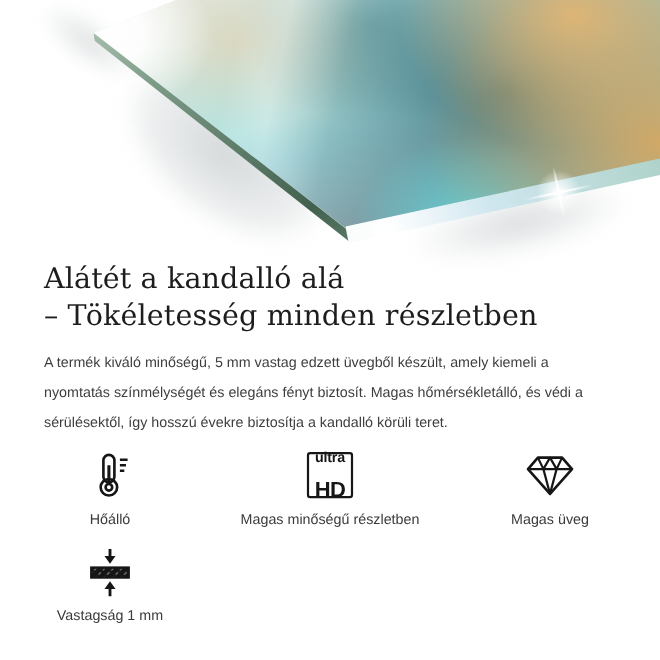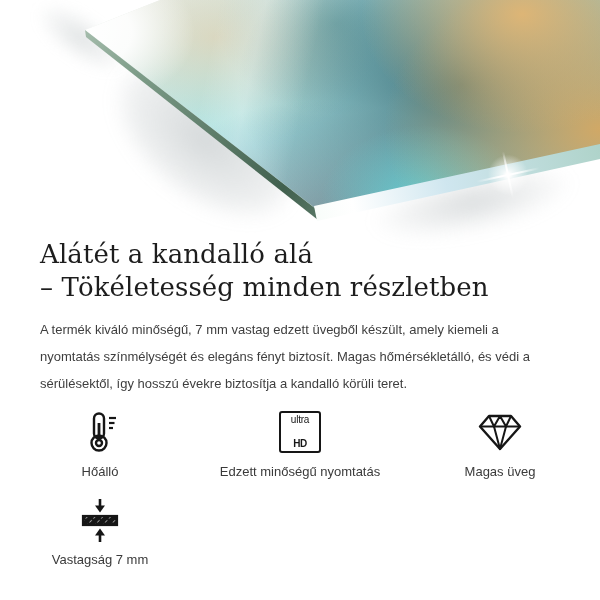--- a/index.html
+++ b/index.html
@@ -68,22 +68,22 @@
   
   .features { margin-top:12px; display:grid; grid-template-columns:repeat(3, 200px); row-gap:18px; }
   .feature { display:flex; flex-direction:column; align-items:center; }
   .icon-box { height:46px; display:flex; align-items:center; justify-content:center; }
   .feature-label { margin-top:9px; font-size:13px; color:#3a3a3a; }
 
   .icon-svg { stroke:#161616; fill:none; stroke-width:2.4; }
 
   .uhd { width:38px; height:38px; border:2.5px solid #161616; border-radius:3px;
     display:flex; flex-direction:column; align-items:center; justify-content:center; line-height:1; color:#161616; }
-  .uhd-top { font-size:10px; font-weight:400; letter-spacing:-0.2px; }
-  .uhd-bottom { font-size:10px; font-weight:700; letter-spacing:-0.5px; margin-top:14px; }
+  .uhd-top { font-size:13px; font-weight:700; letter-spacing:-0.2px; }
+  .uhd-bottom { font-size:20px; font-weight:700; letter-spacing:-0.5px; margin-top:14px; }
 </style>
 </head>
 <body>
 
 <div class="page">
 
   <div class="hero">
     <div class="shadow shadow-a"></div>
     <div class="shadow shadow-b"></div>
     <div class="shadow shadow-c"></div>
@@ -92,21 +92,21 @@
     <div class="glass-edge-bottom"></div>
     <div class="sparkle"></div>
   </div>
 
   <div class="content">
     <h1>
       <span>Alátét a kandalló alá</span>
       <span>– Tökéletesség minden részletben</span>
     </h1>
 
-    <p class="desc">A termék kiváló minőségű, 7 mm vastag edzett üvegből készült, amely kiemeli a nyomtatás színmélységét és elegáns fényt biztosít. Magas hőmérsékletálló, és védi a sérülésektől, így hosszú évekre biztosítja a kandalló körüli teret.</p>
+    <p class="desc">A termék kiváló minőségű, 5 mm vastag edzett üvegből készült, amely kiemeli a nyomtatás színmélységét és elegáns fényt biztosít. Magas hőmérsékletálló, és védi a sérülésektől, így hosszú évekre biztosítja a kandalló körüli teret.</p>
 
     <div class="features">
 
       <div class="feature">
         <div class="icon-box">
           <svg class="icon-svg" width="44" height="44" viewBox="0 0 44 44">
             <rect x="16" y="3.5" width="10" height="25" rx="5"></rect>
             <circle cx="21" cy="33" r="7.5"></circle>
             <circle cx="21" cy="33" r="3" stroke-width="2.4"></circle>
             <line x1="21" y1="13" x2="21" y2="28" stroke-width="2.8"></line>
@@ -118,21 +118,21 @@
         <span class="feature-label">Hőálló</span>
       </div>
 
       <div class="feature">
         <div class="icon-box">
           <div class="uhd">
             <span class="uhd-top">ultra</span>
             <span class="uhd-bottom">HD</span>
           </div>
         </div>
-        <span class="feature-label">Edzett minőségű nyomtatás</span>
+        <span class="feature-label">Magas minőségű részletben</span>
       </div>
 
 
       <div class="feature">
         <div class="icon-box">
           <svg class="icon-svg" width="46" height="40" viewBox="0 0 46 40" stroke-linejoin="round">
             <path d="M12 4 L34 4 L43 14.5 L23 37 L3 14.5 Z"></path>
             <line x1="3" y1="14.5" x2="43" y2="14.5" stroke-width="2"></line>
             <path d="M12 4 L17 14.5 L23 4 L29 14.5 L34 4" stroke-width="2"></path>
             <path d="M17 14.5 L23 37 L29 14.5" stroke-width="2"></path>
@@ -151,18 +151,18 @@
                 <rect width="2.6" height="5.5" fill="#161616"></rect>
               </pattern>
             </defs>
             <line x1="22" y1="2" x2="22" y2="9" stroke-width="2.6"></line>
             <path d="M17 8.5 L27 8.5 L22 15.5 Z" fill="#161616" stroke="none"></path>
             <rect x="5" y="19" width="34" height="9" fill="url(#hatchp)" stroke-width="2.2"></rect>
             <path d="M17 38.5 L27 38.5 L22 31.5 Z" fill="#161616" stroke="none"></path>
             <line x1="22" y1="38" x2="22" y2="45" stroke-width="2.6"></line>
           </svg>
         </div>
-        <span class="feature-label">Vastagság 7 mm</span>
+        <span class="feature-label">Vastagság 1 mm</span>
       </div>
 
     </div>
   </div>
 </div>
 
 </body></html>

